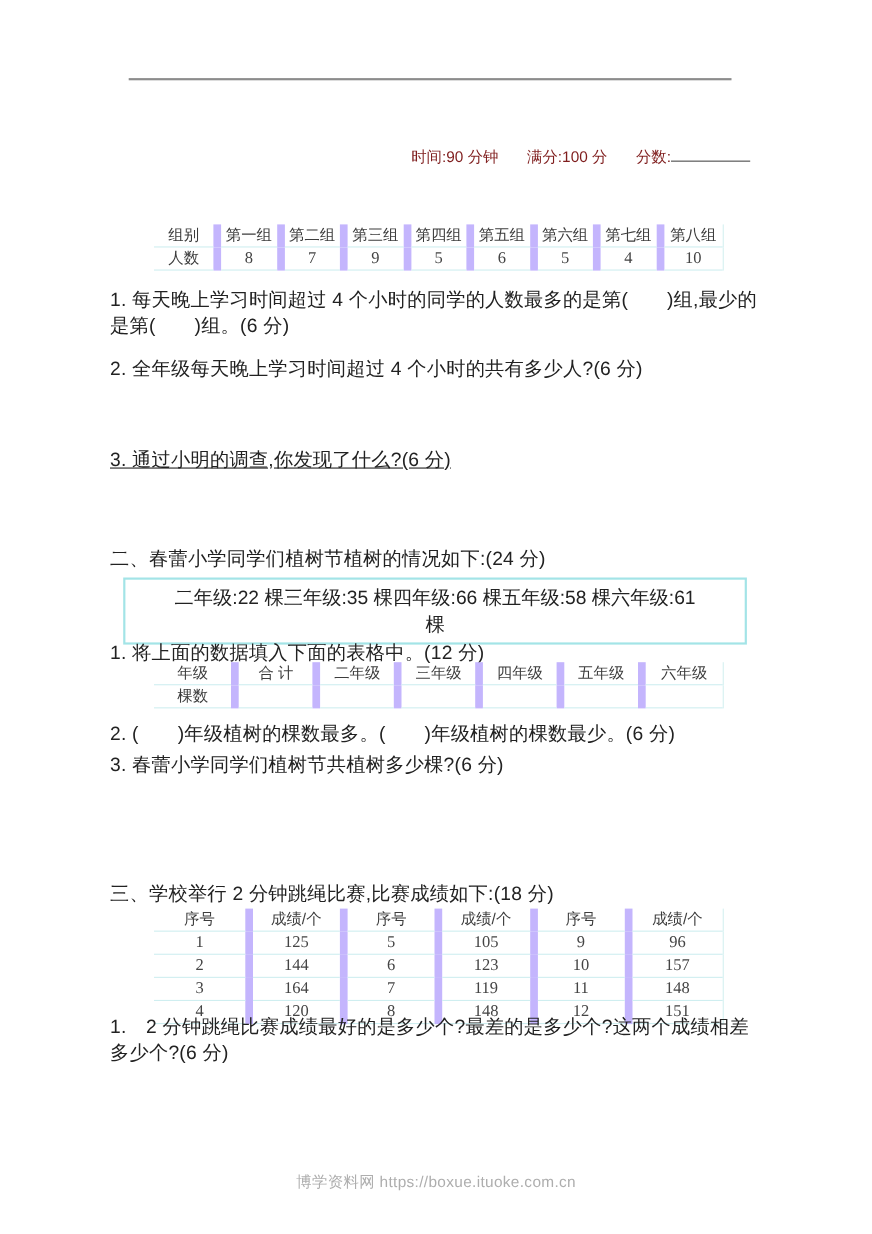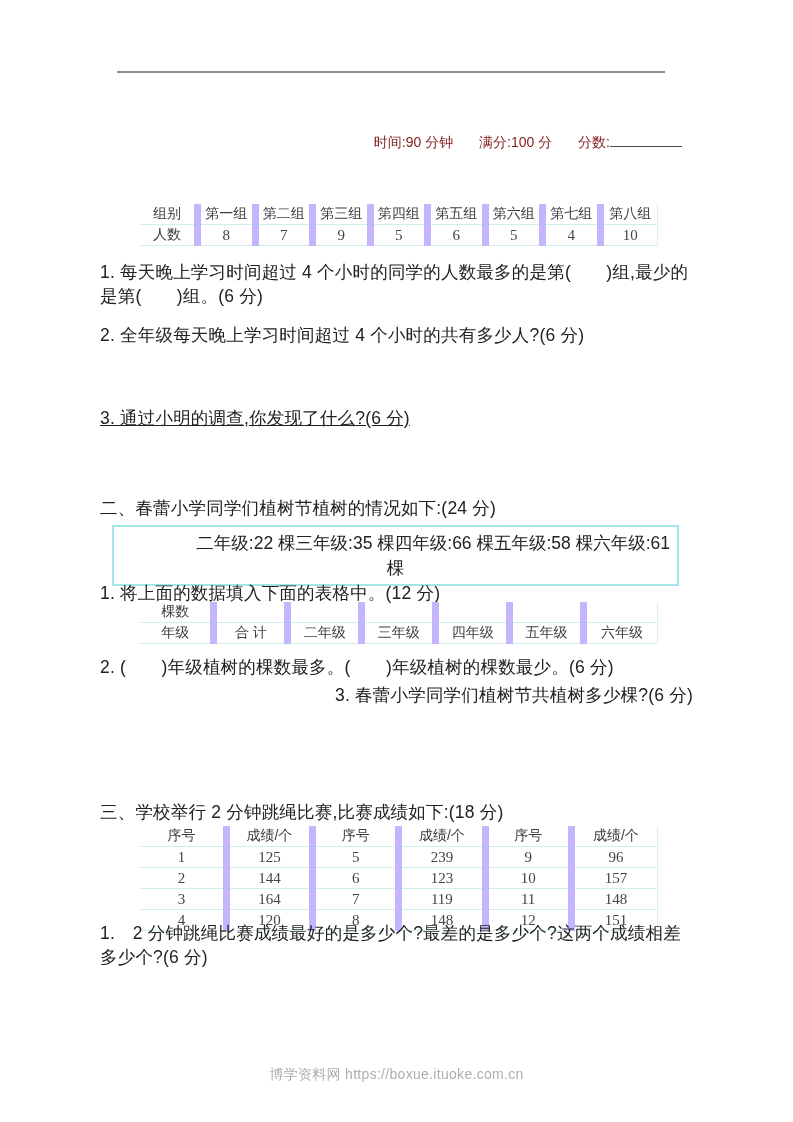--- a/index.html
+++ b/index.html
@@ -45,21 +45,21 @@
   .grid td:last-child{border-right:1px solid #d5f0f1;}
   .grid tr{border-bottom:1px solid #cfeef0;}
   .grid td.num{font-size:15px;color:#444444;}
   
   .info-box{
     left:112px;top:525px;width:549px;
     border:2px solid #a3e4e7;
     padding:4px 7px 3px 7px;
     font-size:17.5px;line-height:25px;color:#222222;
   }
-  .info-box .row1{display:flex;justify-content:flex-end;}
+  .info-box .row1{display:flex;justify-content:center;}
   .info-box .row2{text-align:center;}
   .footer{
     left:0;top:1066px;width:793px;text-align:center;
     font-size:14px;color:#aeaeae;letter-spacing:0.3px;
   }
 </style>
 </head>
 <body>
 
 <div class="page">
@@ -119,62 +119,62 @@
     </div>
     <div class="row2">棵</div>
   </div>
 
   <div class="abs para" style="top:581px;">1. 将上面的数据填入下面的表格中。(12 分)</div>
 
   <div class="abs tblwrap" style="top:602px;">
     <table class="grid">
       <tbody>
           <tr>
-        <td>棵数</td>
-        <td></td>
-        <td></td>
-        <td></td>
-        <td></td>
-        <td></td>
-        <td></td>
-      </tr>
-      <tr>
         <td>年级</td>
         <td>合 计</td>
         <td>二年级</td>
         <td>三年级</td>
         <td>四年级</td>
         <td>五年级</td>
         <td>六年级</td>
       </tr>
+      <tr>
+        <td>棵数</td>
+        <td></td>
+        <td></td>
+        <td></td>
+        <td></td>
+        <td></td>
+        <td></td>
+      </tr>
     </tbody>
       </table>
   </div>
 
   <div class="abs para" style="top:655px;">2. (　　)年级植树的棵数最多。(　　)年级植树的棵数最少。(6 分)</div>
-  <div class="abs para" style="top:683px;text-align:right;">3. 春蕾小学同学们植树节共植树多少棵?(6 分)</div>
+  <div class="abs para" style="top:683px;">3. 春蕾小学同学们植树节共植树多少棵?(6 分)</div>
 
   <div class="abs para" style="top:800px;">三、学校举行 2 分钟跳绳比赛,比赛成绩如下:(18 分)</div>
 
   <div class="abs tblwrap" style="top:826px;">
     <table class="grid">
       <tbody>
           <tr>
         <td>序号</td>
         <td>成绩/个</td>
         <td>序号</td>
         <td>成绩/个</td>
         <td>序号</td>
         <td>成绩/个</td>
       </tr>
       <tr>
         <td class="num">1</td>
         <td class="num">125</td>
         <td class="num">5</td>
-        <td class="num">239</td>
+        <td class="num">105</td>
         <td class="num">9</td>
         <td class="num">96</td>
       </tr>
       <tr>
         <td class="num">2</td>
         <td class="num">144</td>
         <td class="num">6</td>
         <td class="num">123</td>
         <td class="num">10</td>
         <td class="num">157</td>

